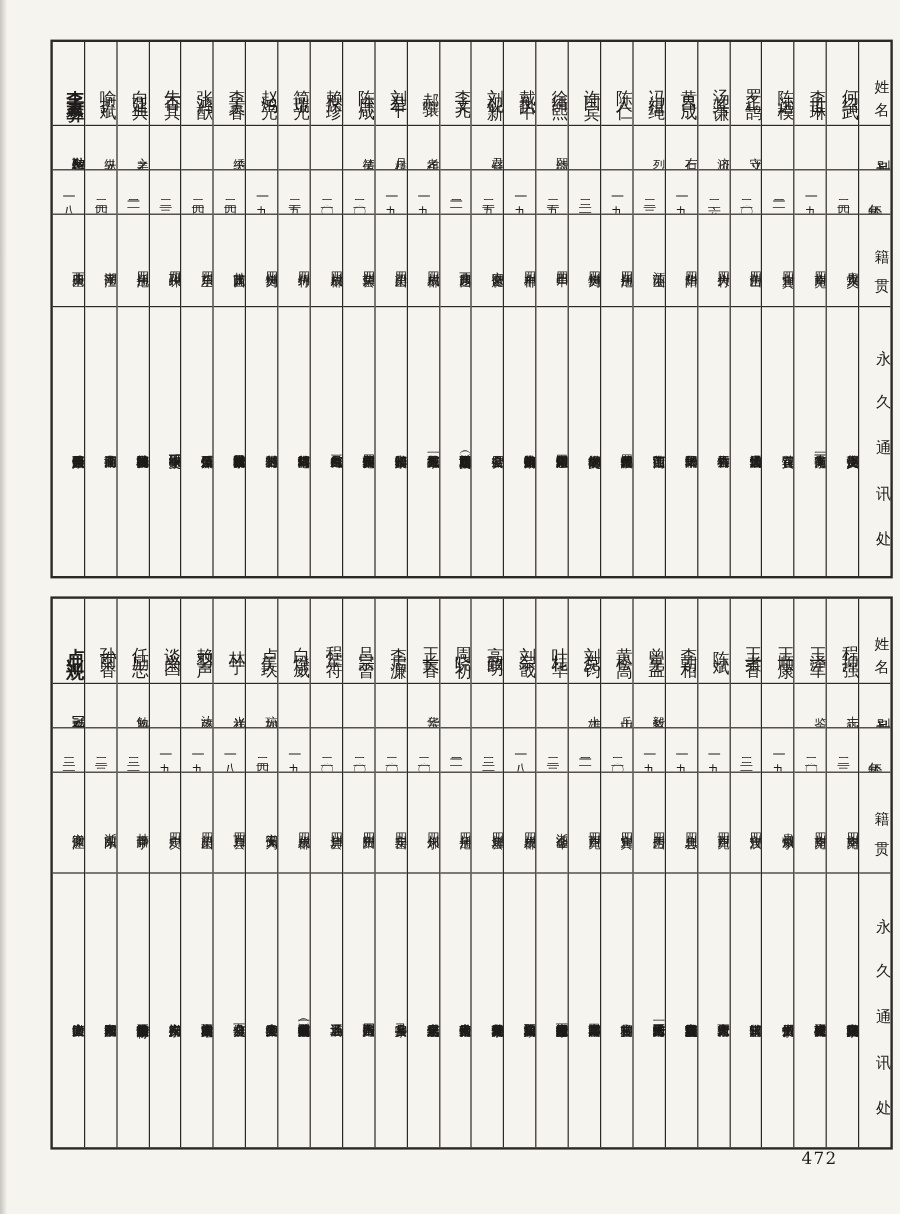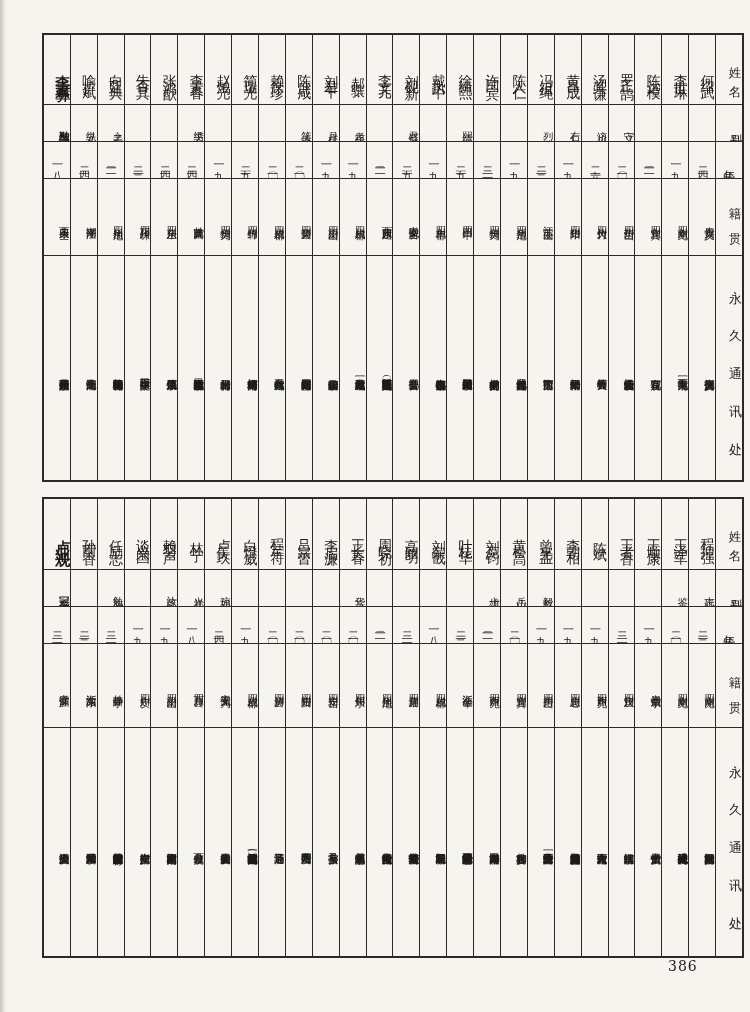--- a/index.html
+++ b/index.html
@@ -452,13 +452,13 @@
     </div>
     <div class="col strong">
       <div class="cell band-name">卢业观</div>
       <div class="cell band-alias">冠东</div>
       <div class="cell band-age">二二</div>
       <div class="cell band-native">安徽庐江</div>
       <div class="cell band-addr">安徽庐江大礬山</div>
     </div>
   </div>
 
-<div class="page-number">386</div>
+<div class="page-number">472</div>
 
 </body></html>

